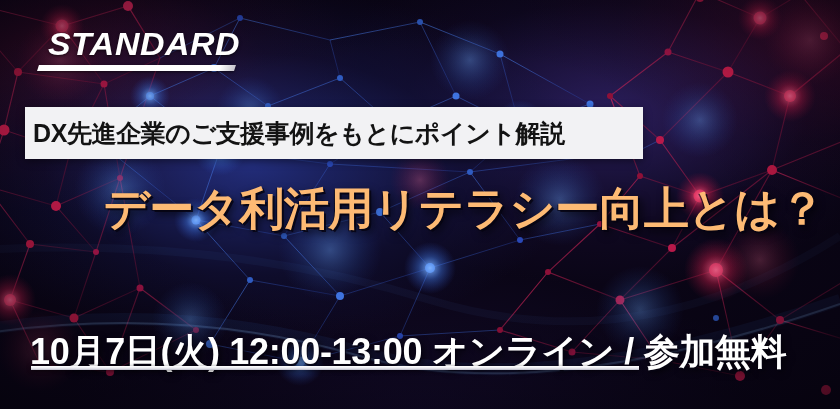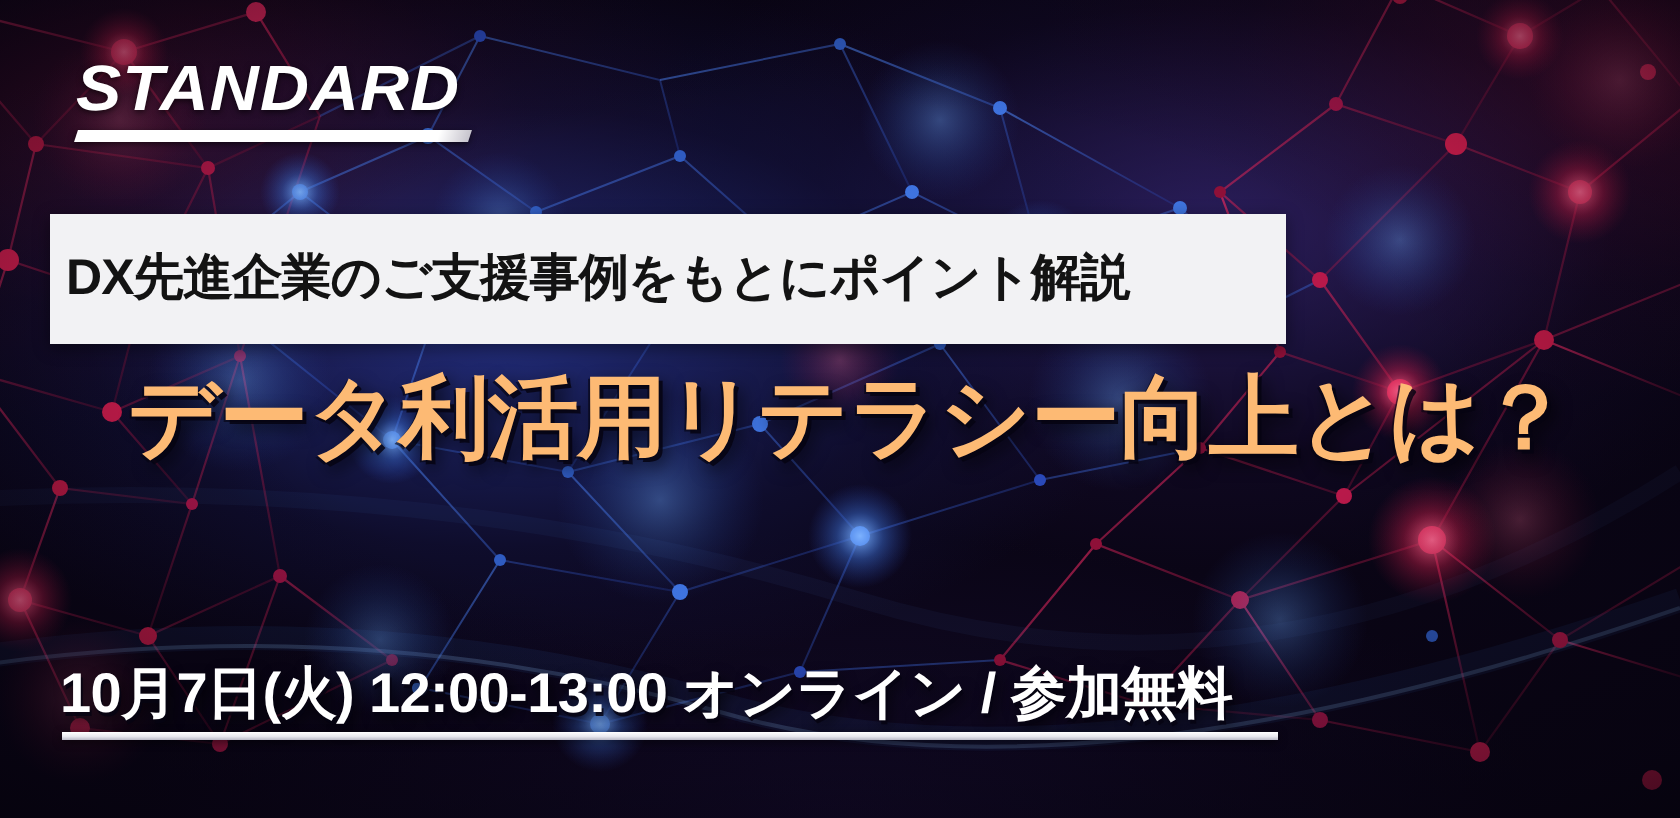--- a/index.html
+++ b/index.html
@@ -10,20 +10,21 @@
   body {
     font-family: "Liberation Sans", "DejaVu Sans", sans-serif;
   }
 
   #banner {
     position: relative;
     width: 840px;
     height: 409px;
     overflow: hidden;
     background: #110a1c;
+    text-align: center;
   }
 
   
   #bg-base {
     position: absolute;
     inset: 0;
     background:
       radial-gradient(ellipse 55% 60% at 30% 40%, rgba(38,52,140,0.85) 0%, rgba(20,22,70,0.45) 45%, rgba(12,8,28,0) 72%),
       radial-gradient(ellipse 48% 55% at 72% 28%, rgba(52,40,120,0.70) 0%, rgba(24,14,52,0.35) 50%, rgba(10,6,24,0) 76%),
       radial-gradient(ellipse 40% 45% at 12% 18%, rgba(120,22,60,0.55) 0%, rgba(60,10,36,0.22) 50%, rgba(10,6,24,0) 78%),
@@ -76,21 +77,21 @@
     transform-origin: left center;
     box-shadow: 0 1px 3px rgba(0,0,0,0.6);
   }
 
   
   #headline-band {
     position: absolute;
     left: 25px;
     top: 107px;
     width: 618px;
-    height: 65px;
+    height: 52px;
     background: #f2f2f4;
     display: flex;
     align-items: center;
     padding: 0 8px;
     box-sizing: border-box;
     box-shadow: 0 2px 8px rgba(0,0,0,0.45);
   }
   #headline-text {
     color: #131313;
     font-weight: bold;
@@ -136,21 +137,21 @@
        2px 3px 7px rgba(0,0,0,0.7);
   }
 
   
   #date-line {
     position: absolute;
     left: 30px;
     top: 332px;
     color: #ffffff;
     font-weight: bold;
-    font-size: 28px;
+    font-size: 36px;
     line-height: 1.1;
     letter-spacing: -0.3px;
     white-space: nowrap;
     text-shadow:
        1px 2px 0 rgba(6,4,18,0.85),
        2px 3px 7px rgba(0,0,0,0.7);
   }
   #date-rule {
     position: absolute;
     left: 31px;

